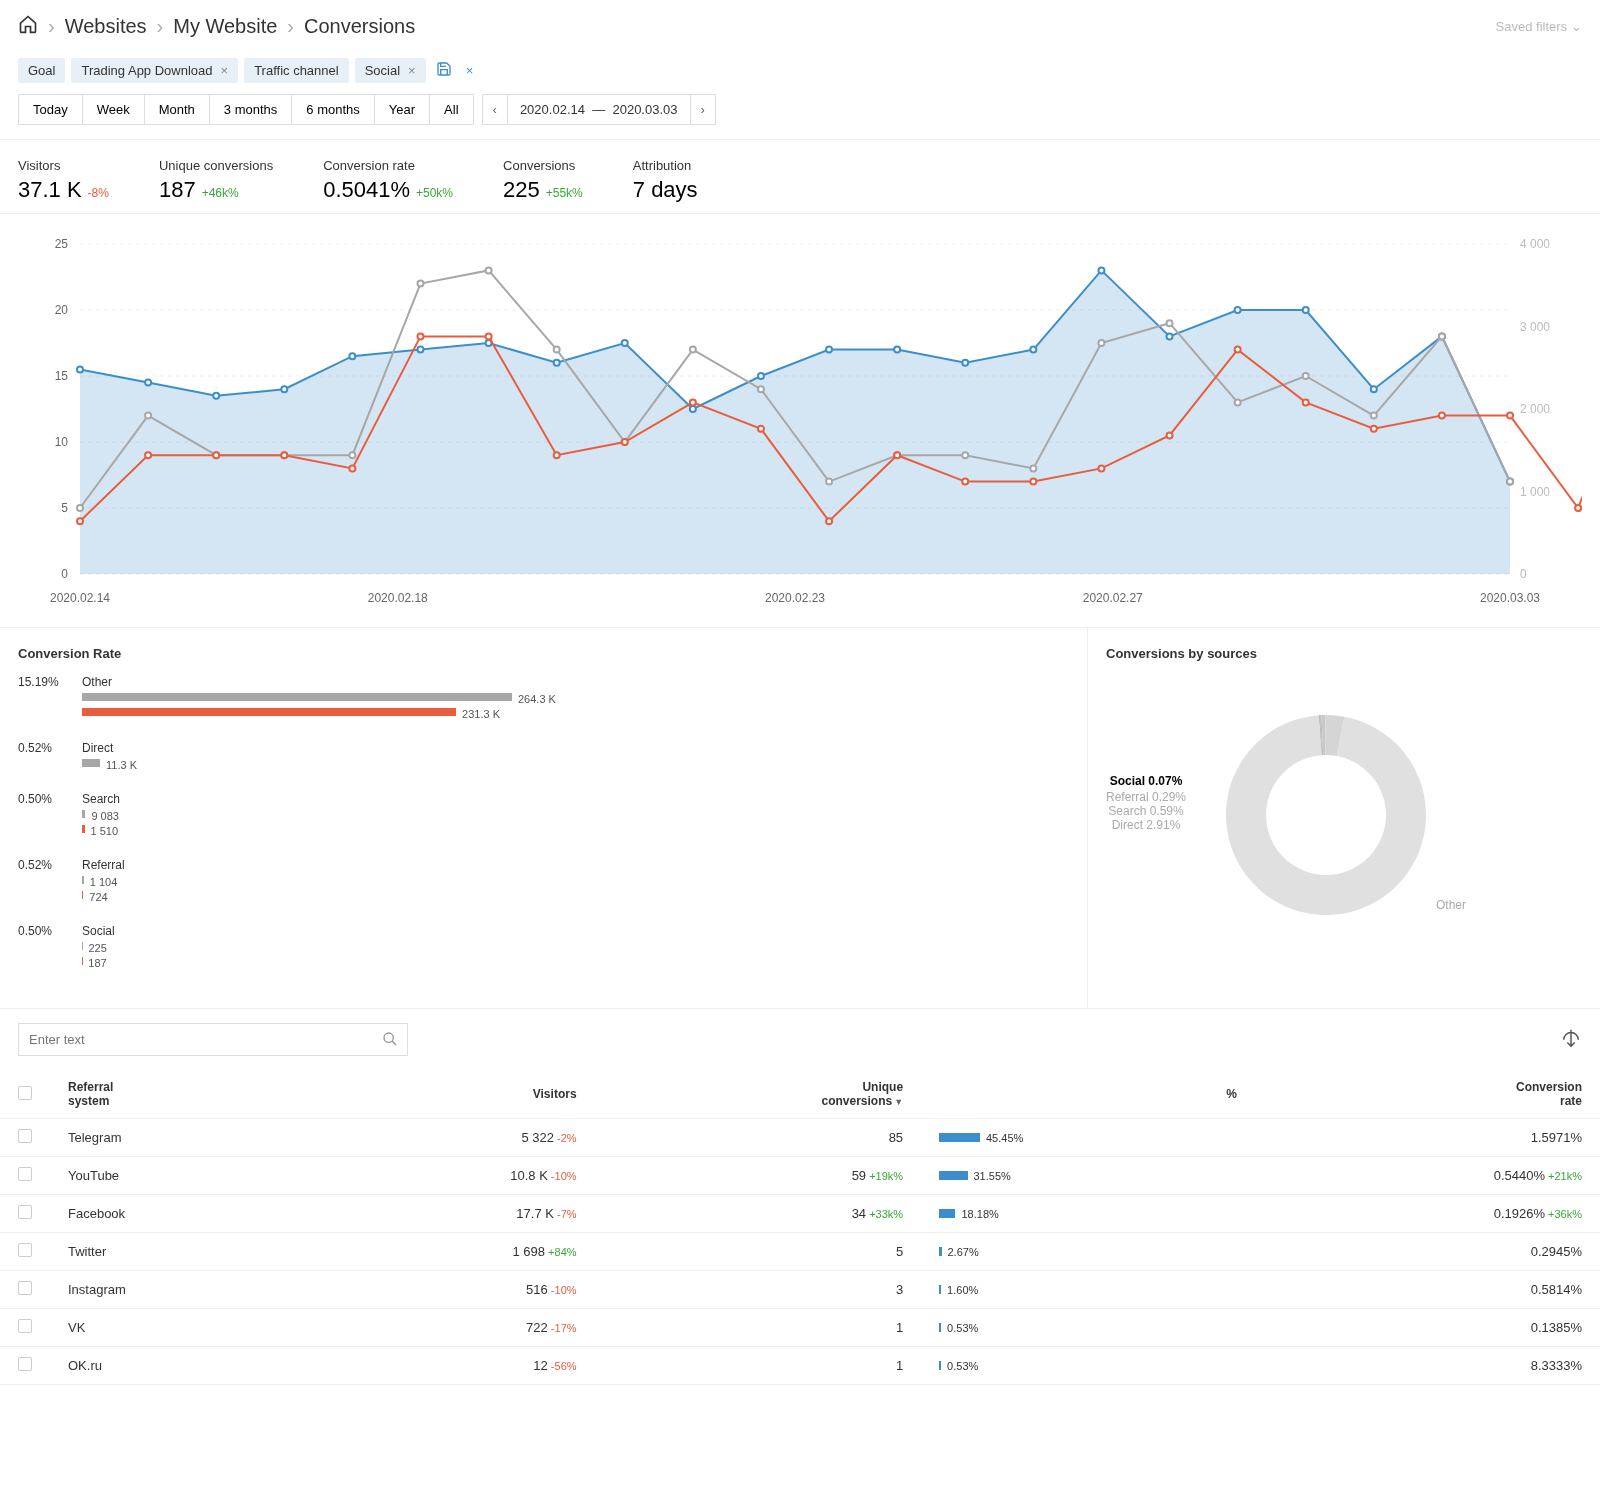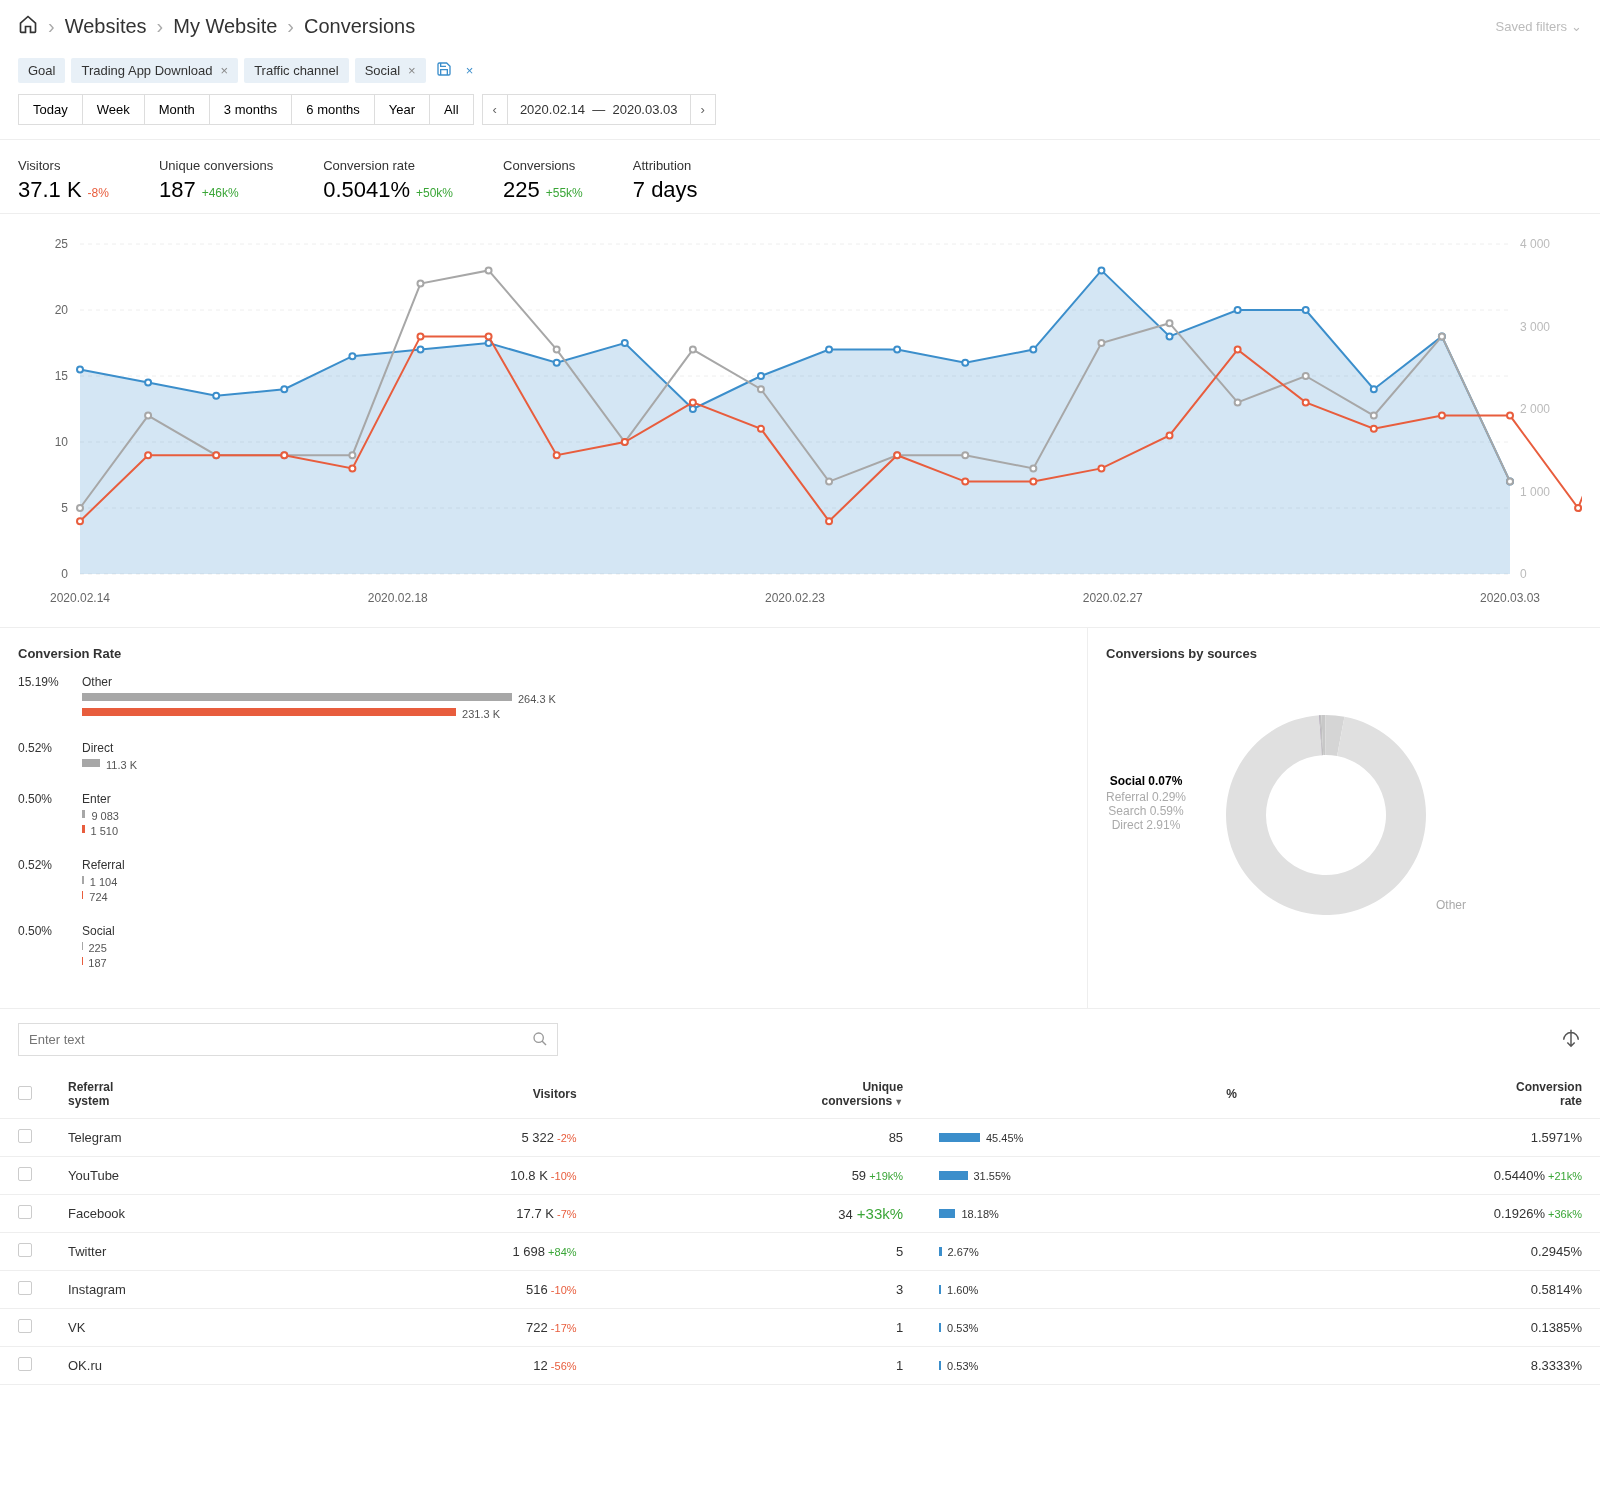--- a/index.html
+++ b/index.html
@@ -38,21 +38,21 @@
 .cr-name { margin-bottom: 4px; }
 .cr-bar-row { display: flex; align-items: flex-start; gap: 6px; margin-bottom: 3px; }
 .cr-bar { height: 8px; }
 .cr-bar.gray { background: #a7a7a7; }
 .cr-bar.orange { background: #e85d3d; }
 .cr-val { font-size: 11px; color: #555; }
 .donut-wrap { display: flex; flex-direction: row; align-items: center; }
 .donut-labels { font-size: 12px; text-align: center; margin-bottom: 4px; }
 .donut-labels .muted { color: #aaa; }
 .search-row { padding: 14px 18px; display: flex; justify-content: space-between; align-items: center; }
-.search-box { position: relative; width: 540px; text-decoration: underline; }
+.search-box { position: relative; width: 390px; text-decoration: underline; }
 .search-box input { width: 100%; padding: 8px 34px 8px 10px; border: 1px solid #ddd; font-size: 13px; }
 .search-box .search-icn { position: absolute; right: 10px; top: 8px; color: #999; }
 .download-icon { color: #555; cursor: pointer; }
 table { width: 100%; border-collapse: collapse; }
 th, td { padding: 10px 18px; text-align: left; border-bottom: 1px solid #eee; font-size: 13px; }
 th { font-weight: 600; font-size: 12px; }
 th.r, td.r { text-align: right; }
 .chk { width: 14px; height: 14px; border: 1px solid #ccc; display: inline-block; border-radius: 2px; }
 .mini-bar-cell { display: flex; align-items: center; gap: 6px; }
 .mini-bar { height: 9px; background: #3b8ecb; }
@@ -283,21 +283,21 @@
       <div class="cr-name">Direct</div>
       <div class="cr-bar-row">
               <div class="cr-bar gray" style="width:18.06px"></div>
               <span class="cr-val">11.3 K</span>
             </div>
     </div>
         </div>
         <div class="cr-row">
           <div class="cr-pct">0.50%</div>
     <div class="cr-body">
-      <div class="cr-name">Enter</div>
+      <div class="cr-name">Search</div>
       <div class="cr-bar-row">
               <div class="cr-bar gray" style="width:3.44px"></div>
               <span class="cr-val">9 083</span>
             </div>
       <div class="cr-bar-row">
               <div class="cr-bar orange" style="width:2.5799999999999996px"></div>
               <span class="cr-val">1 510</span>
             </div>
     </div>
         </div>
@@ -404,21 +404,21 @@
             <div class="mini-bar" style="width:28.395px"></div>
             <span class="mini-bar-txt">31.55%</span>
           </div>
         </td>
     <td class="r">0.5440%<span class="delta delta-pos" style="font-size:11px"> +21k%</span></td>
       </tr>
       <tr>
         <td><span class="chk"></span></td>
     <td>Facebook</td>
     <td class="r">17.7 K<span class="delta delta-neg" style="font-size:11px"> -7%</span></td>
-    <td class="r">34<span class="delta delta-pos" style="font-size:15px"> +33k%</span></td>
+    <td class="r">34<span class="delta delta-pos" style="font-size:11px"> +33k%</span></td>
     <td class="r">
           <div class="mini-bar-cell" style="justify-content:flex-start">
             <div class="mini-bar" style="width:16.362000000000002px"></div>
             <span class="mini-bar-txt">18.18%</span>
           </div>
         </td>
     <td class="r">0.1926%<span class="delta delta-pos" style="font-size:11px"> +36k%</span></td>
       </tr>
       <tr>
         <td><span class="chk"></span></td>

